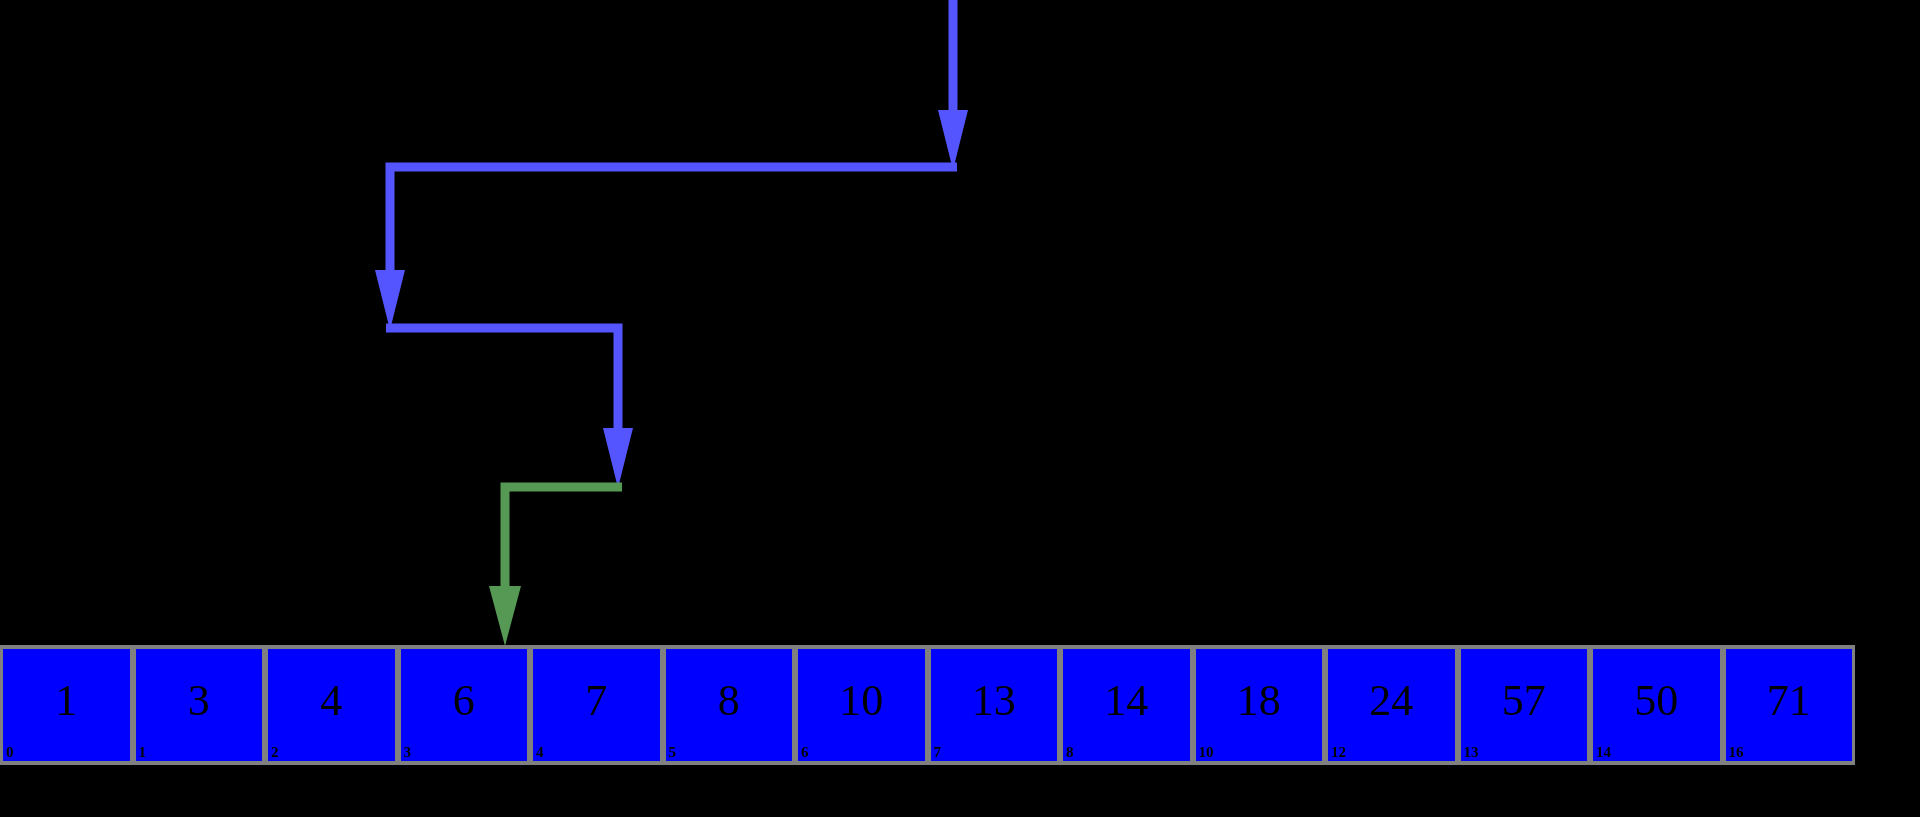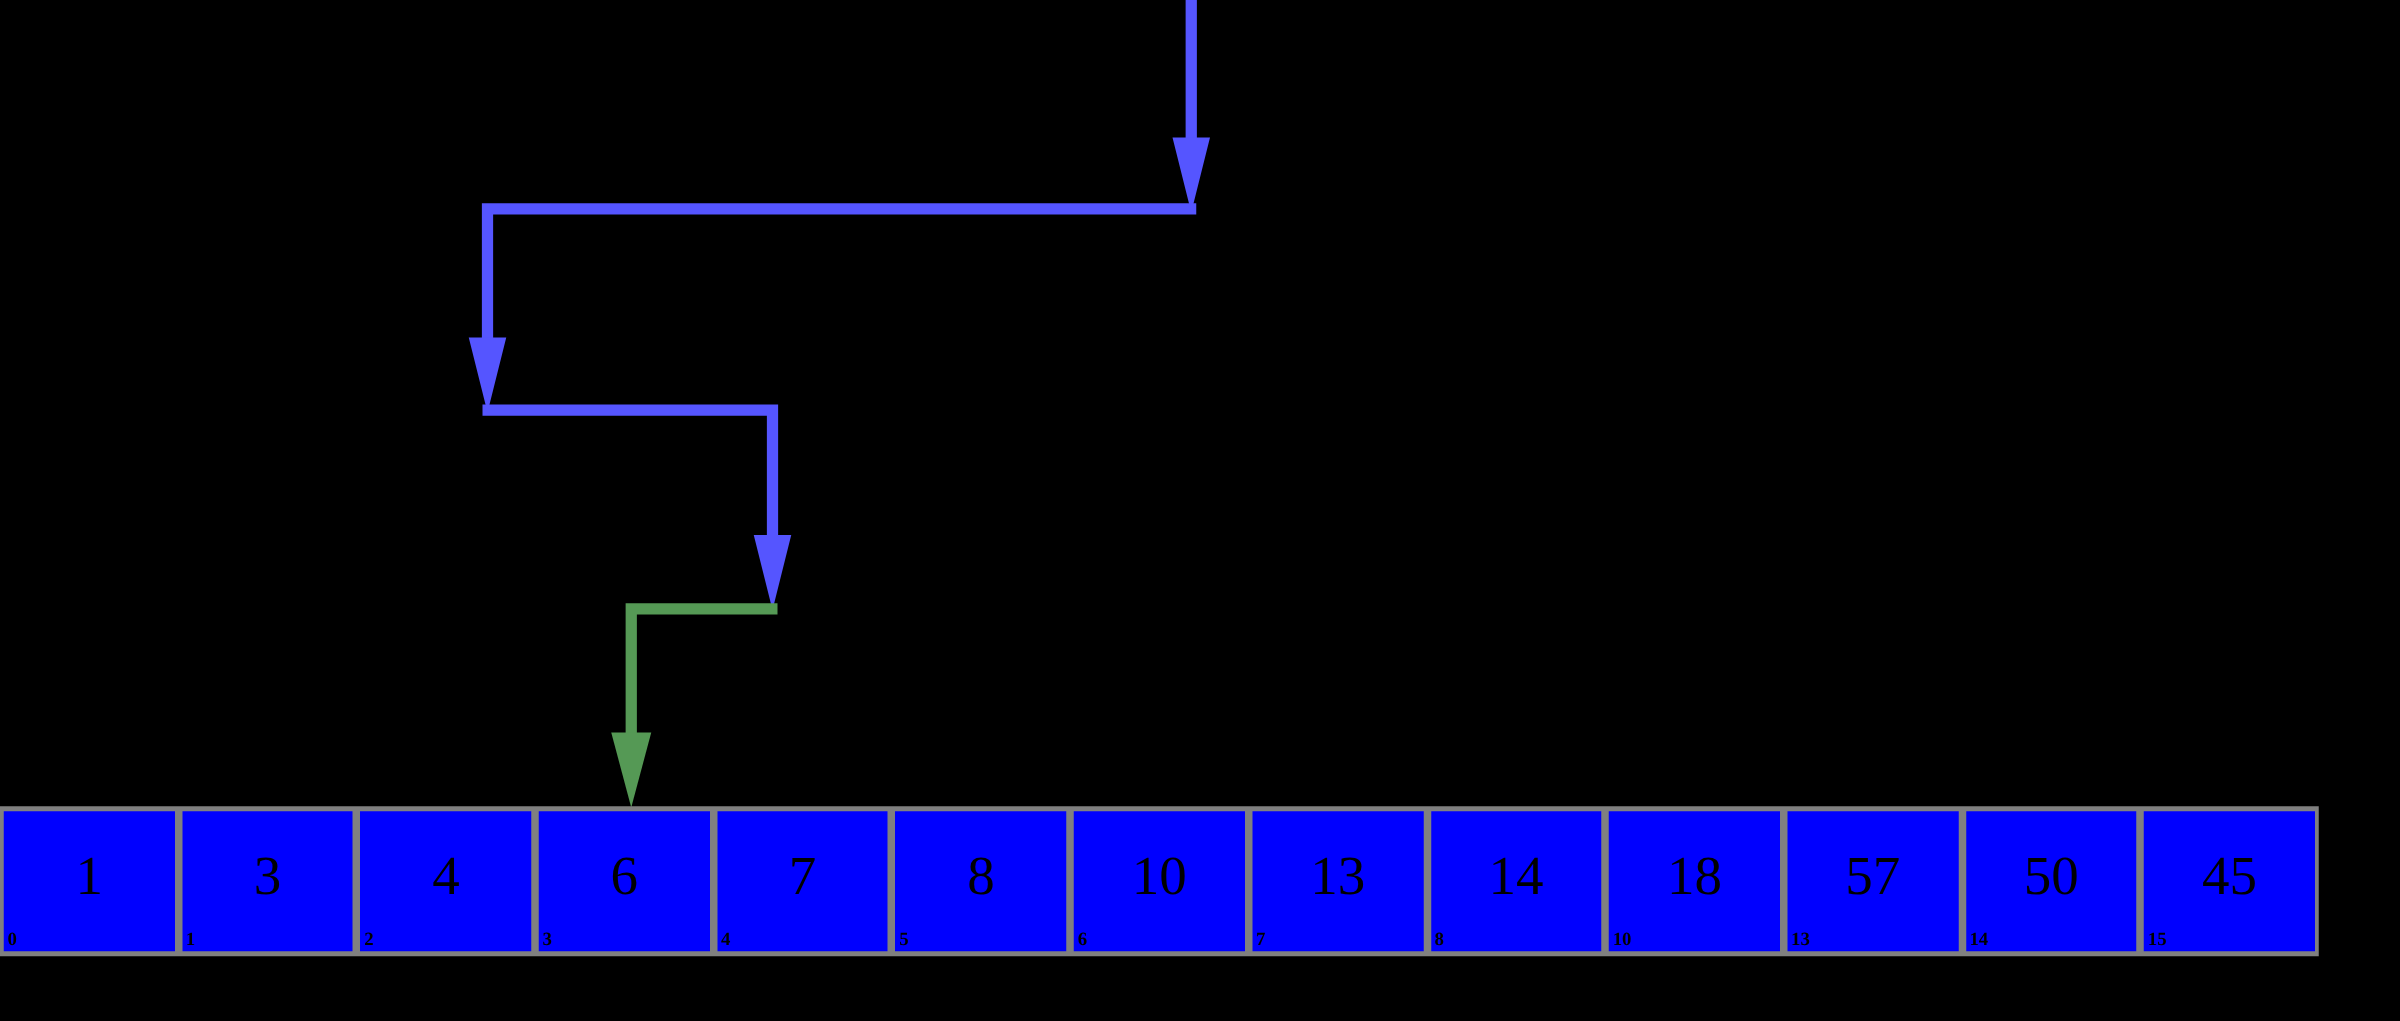--- a/index.html
+++ b/index.html
@@ -136,26 +136,30 @@
       </div>
       <div class="array-cell">
         <span class="cell-value">14</span>
         <span class="cell-index">8</span>
       </div>
       <div class="array-cell">
         <span class="cell-value">18</span>
         <span class="cell-index">10</span>
       </div>
       <div class="array-cell">
+        <span class="cell-value">24</span>
+        <span class="cell-index">12</span>
+      </div>
+      <div class="array-cell">
         <span class="cell-value">57</span>
         <span class="cell-index">13</span>
       </div>
       <div class="array-cell">
         <span class="cell-value">50</span>
         <span class="cell-index">14</span>
       </div>
       <div class="array-cell">
-        <span class="cell-value">45</span>
-        <span class="cell-index">15</span>
+        <span class="cell-value">71</span>
+        <span class="cell-index">16</span>
       </div>
     </div>
 
 </div>
 
 </body></html>

